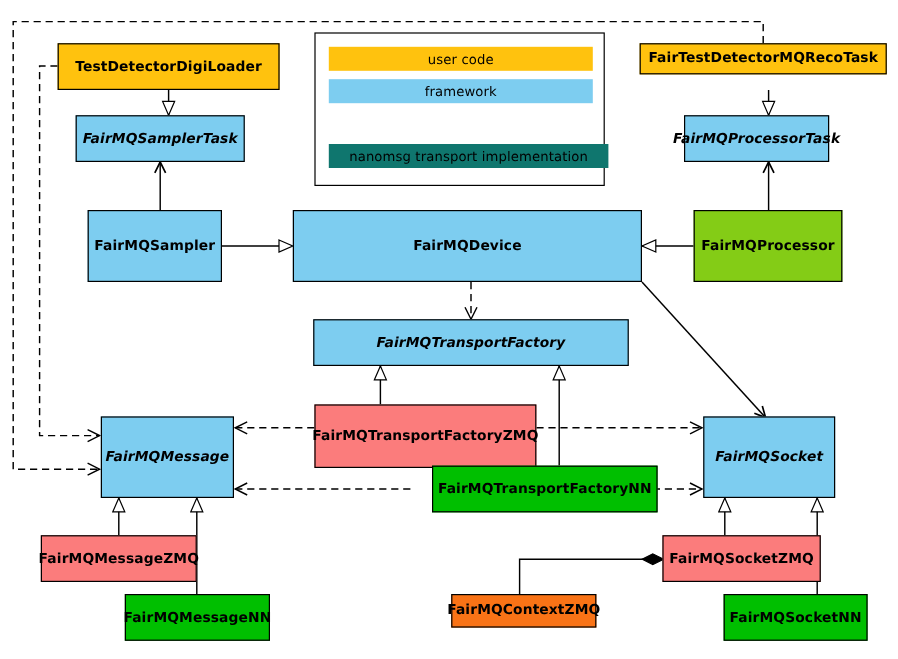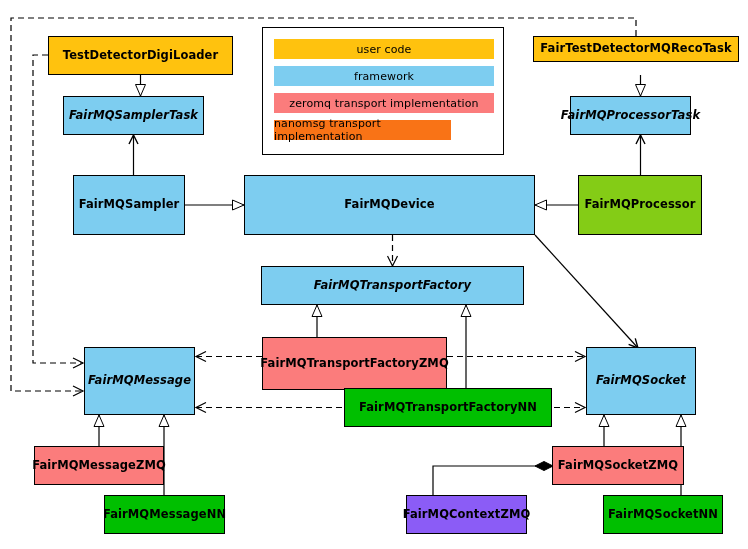--- a/index.html
+++ b/index.html
@@ -155,21 +155,21 @@
   </div>
 
   <div class="node abstract" style="left:261px; top:266px; width:263px; height:39px; background:#7DCDF0;">
     <span>FairMQTransportFactory</span>
   </div>
 
   <div class="node" style="left:262px; top:337px; width:185px; height:53px; background:#FB7C7C;">
     <span>FairMQTransportFactoryZMQ</span>
   </div>
 
-  <div class="node" style="left:344px; top:388px; width:208px; height:39px; background:#00BF00;">
+  <div class="node" style="left:360px; top:388px; width:188px; height:39px; background:#00BF00;">
     <span>FairMQTransportFactoryNN</span>
   </div>
 
   <div class="node abstract" style="left:84px; top:347px; width:111px; height:68px; background:#7DCDF0;">
     <span>FairMQMessage</span>
   </div>
 
   <div class="node abstract" style="left:586px; top:347px; width:110px; height:68px; background:#7DCDF0;">
     <span>FairMQSocket</span>
   </div>
@@ -179,36 +179,33 @@
   </div>
 
   <div class="node" style="left:104px; top:495px; width:121px; height:39px; background:#00BF00;">
     <span>FairMQMessageNN</span>
   </div>
 
   <div class="node" style="left:552px; top:446px; width:132px; height:39px; background:#FB7C7C;">
     <span>FairMQSocketZMQ</span>
   </div>
 
-  <div class="node" style="left:406px; top:495px; width:121px; height:39px; background:#8b5cf6;">
+  <div class="node" style="left:376px; top:495px; width:121px; height:28px; background:#f97316;">
     <span>FairMQContextZMQ</span>
   </div>
 
   <div class="node" style="left:603px; top:495px; width:120px; height:39px; background:#00BF00;">
     <span>FairMQSocketNN</span>
   </div>
 
   <div class="legend-box" style="left:262px; top:27px; width:242px; height:128px;">
     <div class="legend-row" style="left:11px; top:11px; width:220px; height:20px; background:#FFC20E;">
       <span>user code</span>
     </div>
     <div class="legend-row" style="left:11px; top:38px; width:220px; height:20px; background:#7DCDF0;">
       <span>framework</span>
     </div>
-    <div class="legend-row" style="left:11px; top:65px; width:220px; height:20px; background:#FB7C7C;">
-      <span>zeromq transport implementation</span>
-    </div>
-    <div class="legend-row" style="left:11px; top:92px; width:177px; height:20px; background:#f97316;">
+    <div class="legend-row" style="left:11px; top:92px; width:233px; height:20px; background:#0f766e;">
       <span>nanomsg transport implementation</span>
     </div>
   </div>
 
 </div>
 
 </body></html>

